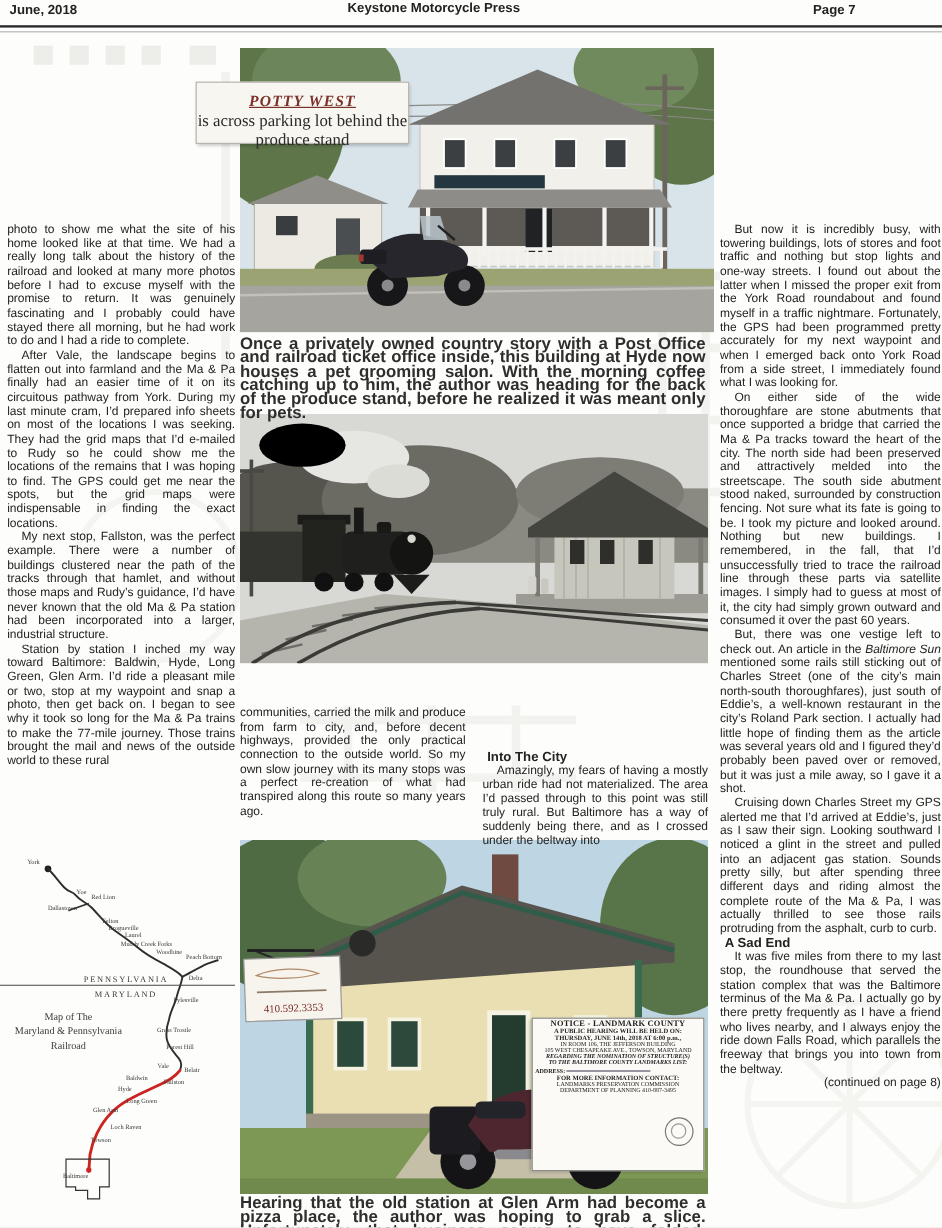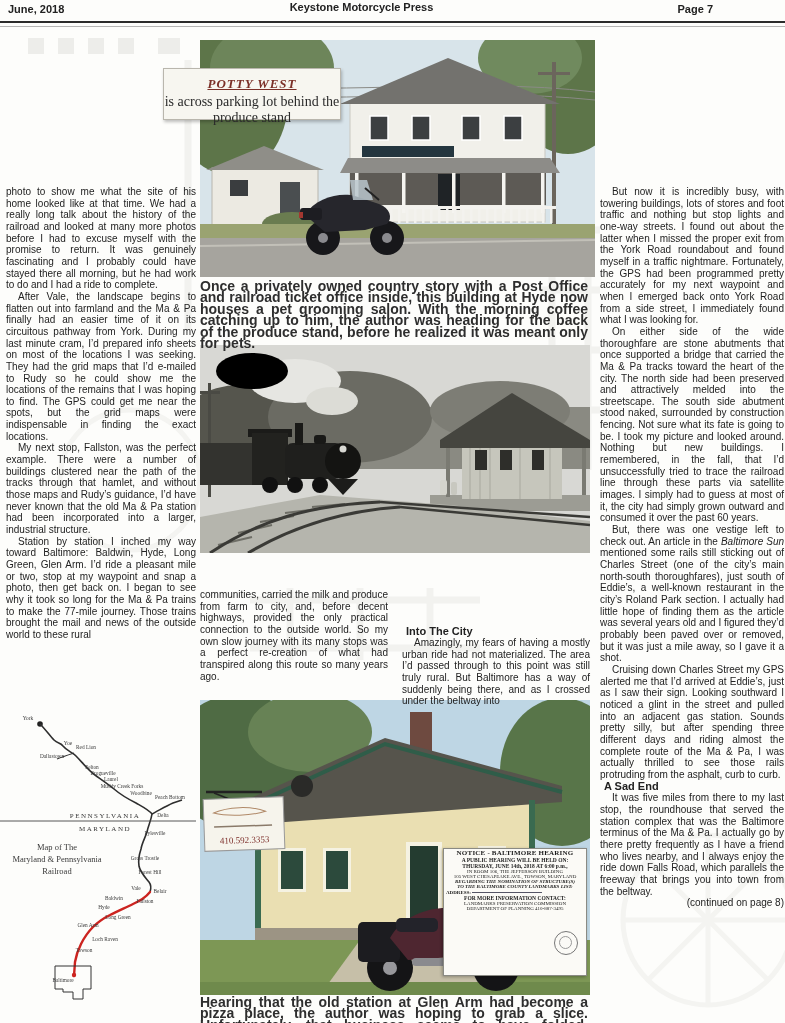--- a/index.html
+++ b/index.html
@@ -310,21 +310,21 @@
           <circle cx="296" cy="268" r="7" fill="#97979b"></circle>
         <rect x="158" y="222" width="42" height="40" rx="5" fill="#1c1c20"></rect>
         <path d="M190,238 C205,210 245,202 268,212 L298,230 C310,236 310,250 298,254 L208,260 Z" fill="#4e2630"></path>
         <polygon points="262,188 280,190 290,216 262,212" fill="#aebfc8" opacity=".85"></polygon>
         <rect x="196" y="218" width="42" height="14" rx="5" fill="#23232a"></rect>
         <rect x="212" y="258" width="52" height="8" rx="4" fill="#8a8a8e"></rect>
       </g>
     </svg>
 
     <div class="notice">
-      <div class="n-title">NOTICE - BALTIMORE HEARING</div>
+      <div class="n-title">NOTICE - LANDMARK COUNTY</div>
       <div class="n-b">A PUBLIC HEARING WILL BE HELD ON:</div>
       <div class="n-b">THURSDAY, JUNE 14th, 2018 AT 6:00 p.m.,</div>
       <div class="n-s">IN ROOM 106, THE JEFFERSON BUILDING</div>
       <div class="n-s">105 WEST CHESAPEAKE AVE., TOWSON, MARYLAND</div>
       <div class="n-i">REGARDING THE NOMINATION OF STRUCTURE(S)</div>
       <div class="n-i">TO THE BALTIMORE COUNTY LANDMARKS LIST:</div>
       <div class="n-addr"><span>ADDRESS:</span> <span class="n-scribble"></span></div>
       <div class="n-b">FOR MORE INFORMATION CONTACT:</div>
       <div class="n-s">LANDMARKS PRESERVATION COMMISSION</div>
       <div class="n-s">DEPARTMENT OF PLANNING 410-887-3495</div>

